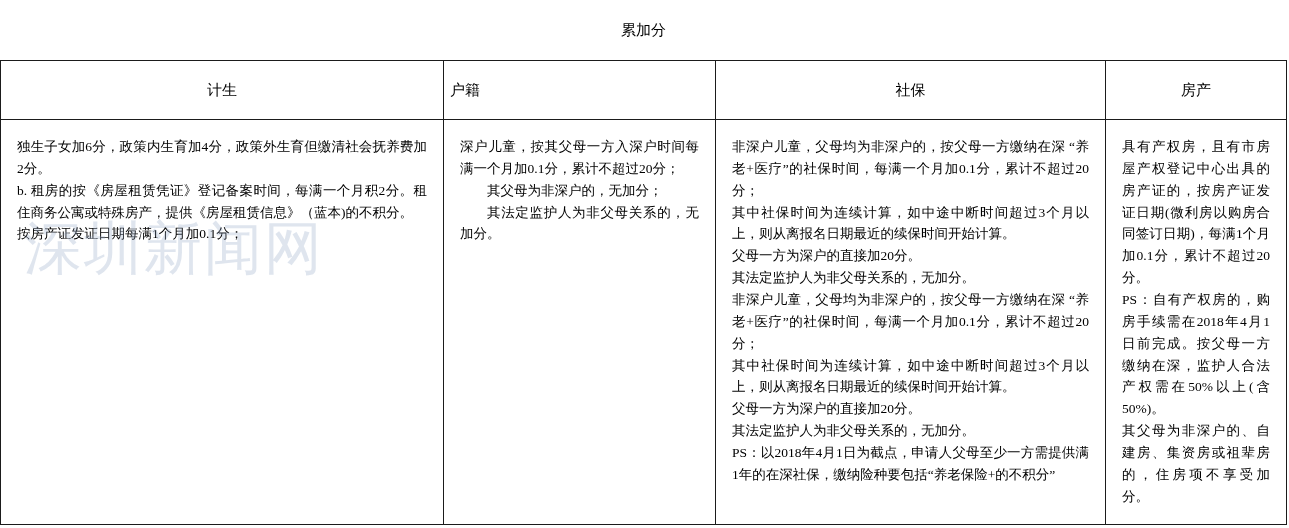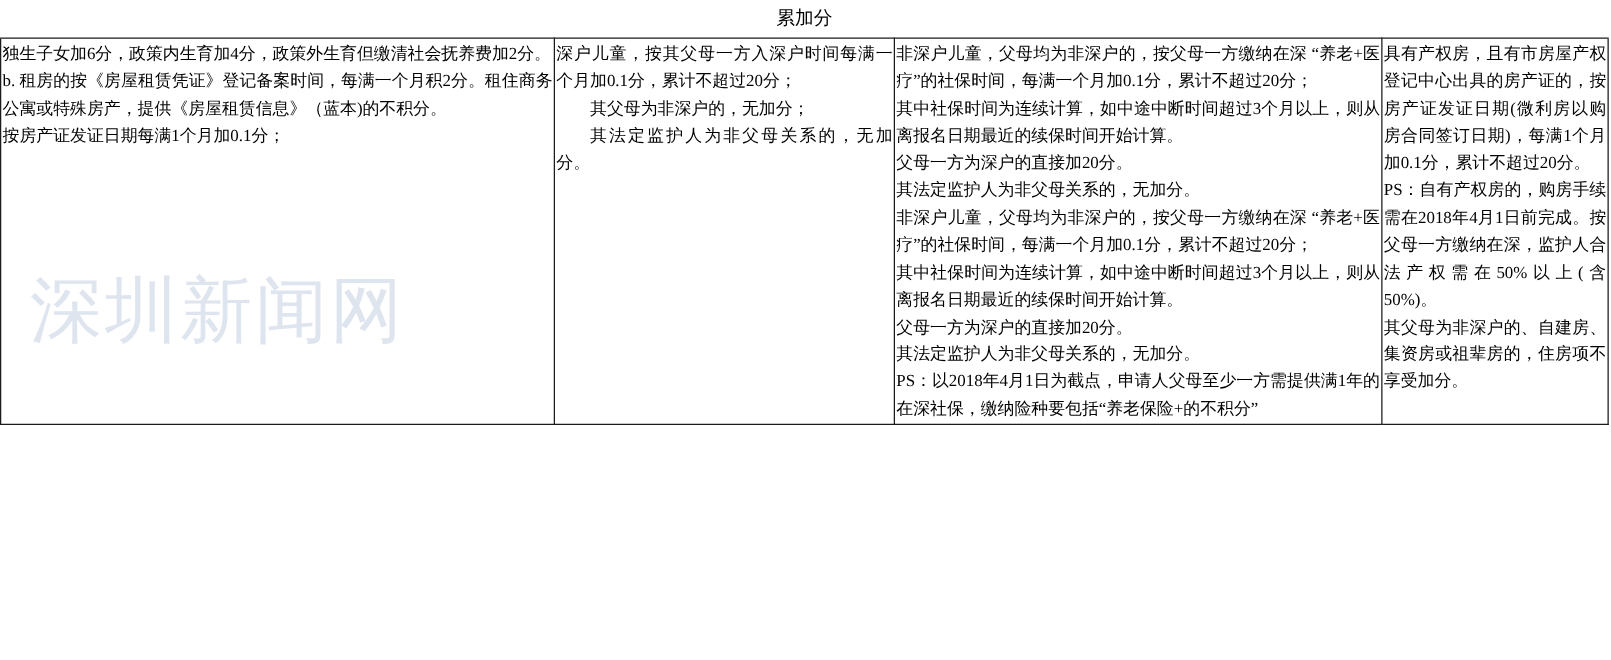--- a/index.html
+++ b/index.html
@@ -21,21 +21,21 @@
   }
   table.score-table {
     border-collapse: collapse;
     width: 1286px;
     margin: 0;
     table-layout: fixed;
   }
   table.score-table td, table.score-table th {
     border: 1px solid #1b1b1b;
     vertical-align: top;
-    padding: 1px;
+    padding: 16px;
     font-weight: normal;
   }
   .title-cell {
     text-align: center;
     font-size: 15px;
     line-height: 28px;
     height: 28px;
     padding: 0 4px;
     border-top: none !important;
     border-left: none !important;
@@ -114,20 +114,26 @@
       <col class="col1">
       <col class="col2">
       <col class="col3">
       <col class="col4">
     </colgroup>
     <tbody>
       <tr>
         <td class="title-cell" colspan="4">累加分</td>
       </tr>
       <tr>
+        <td class="head-cell">计生</td>
+        <td class="head-cell left-head">户籍</td>
+        <td class="head-cell">社保</td>
+        <td class="head-cell">房产</td>
+      </tr>
+      <tr>
         <td class="body-cell cell-jisheng">
           <p>独生子女加6分，政策内生育加4分，政策外生育但缴清社会抚养费加2分。</p>
           <p>b. 租房的按《房屋租赁凭证》登记备案时间，每满一个月积2分。租住商务公寓或特殊房产，提供《房屋租赁信息》（蓝本)的不积分。</p>
           <p>按房产证发证日期每满1个月加0.1分；</p>
         </td>
         <td class="body-cell cell-huji">
           <p>深户儿童，按其父母一方入深户时间每满一个月加0.1分，累计不超过20分；</p>
           <p class="indent">其父母为非深户的，无加分；</p>
           <p class="indent">其法定监护人为非父母关系的，无加分。</p>
         </td>

